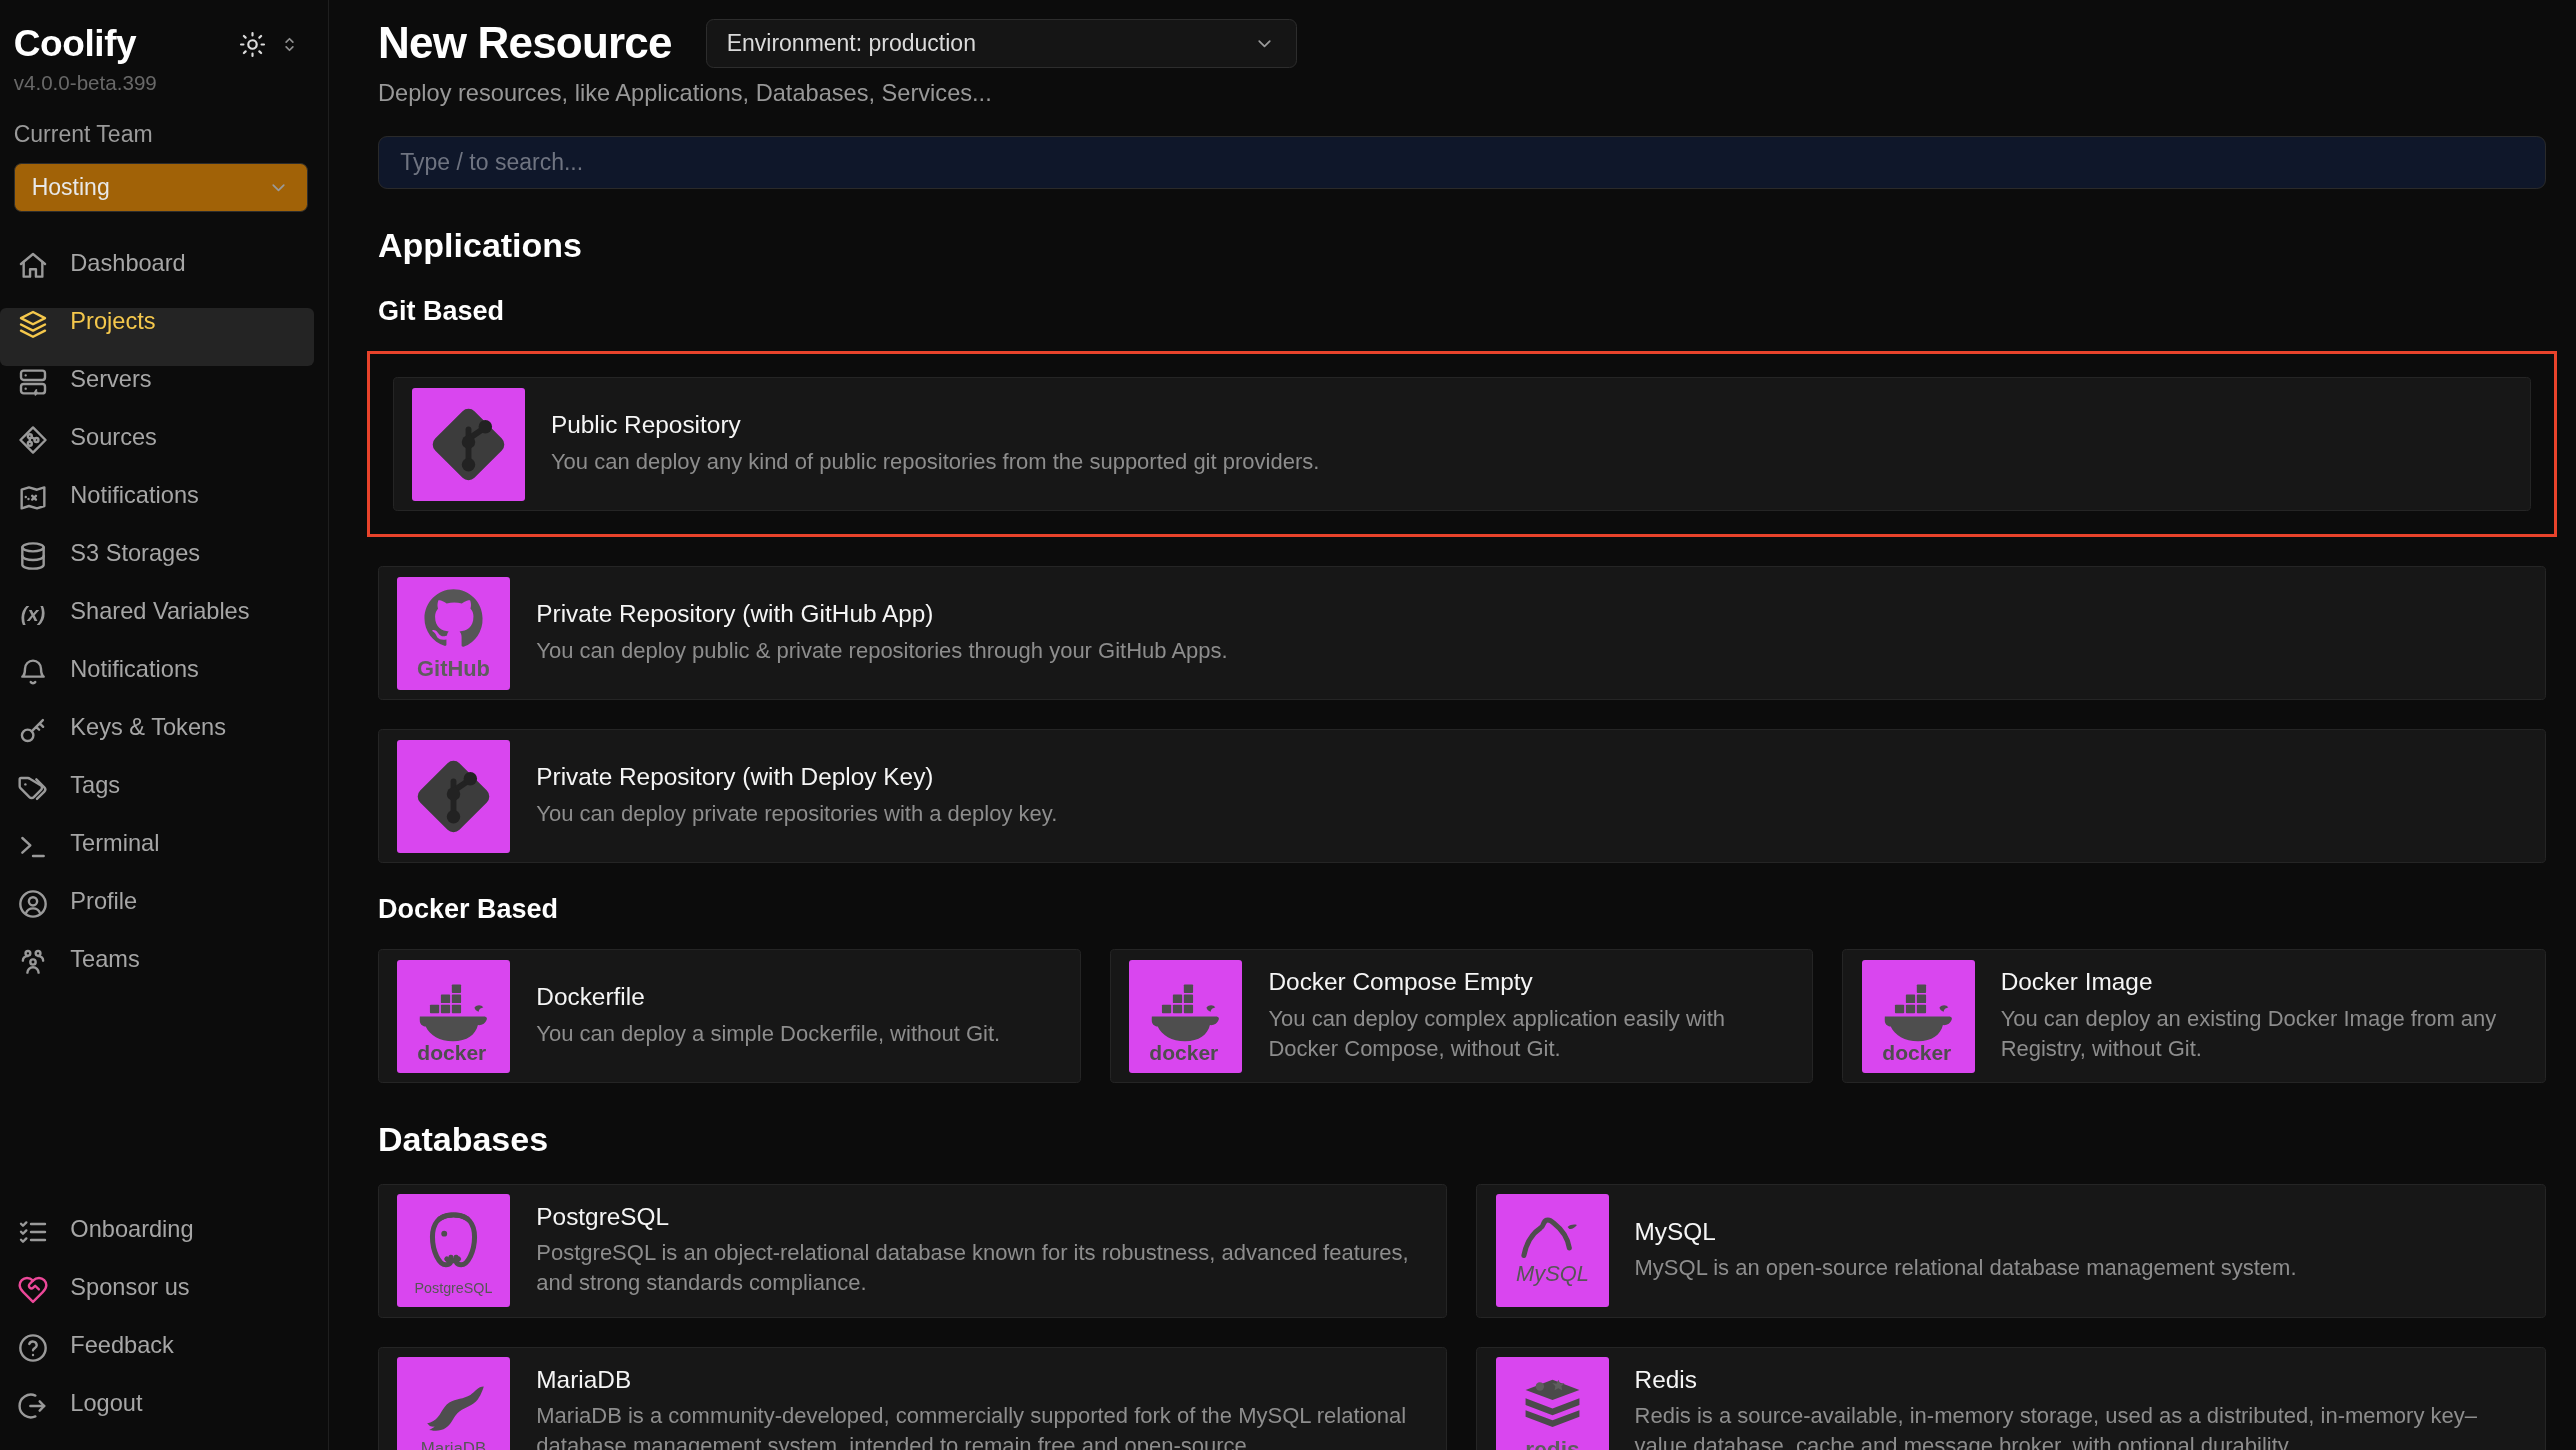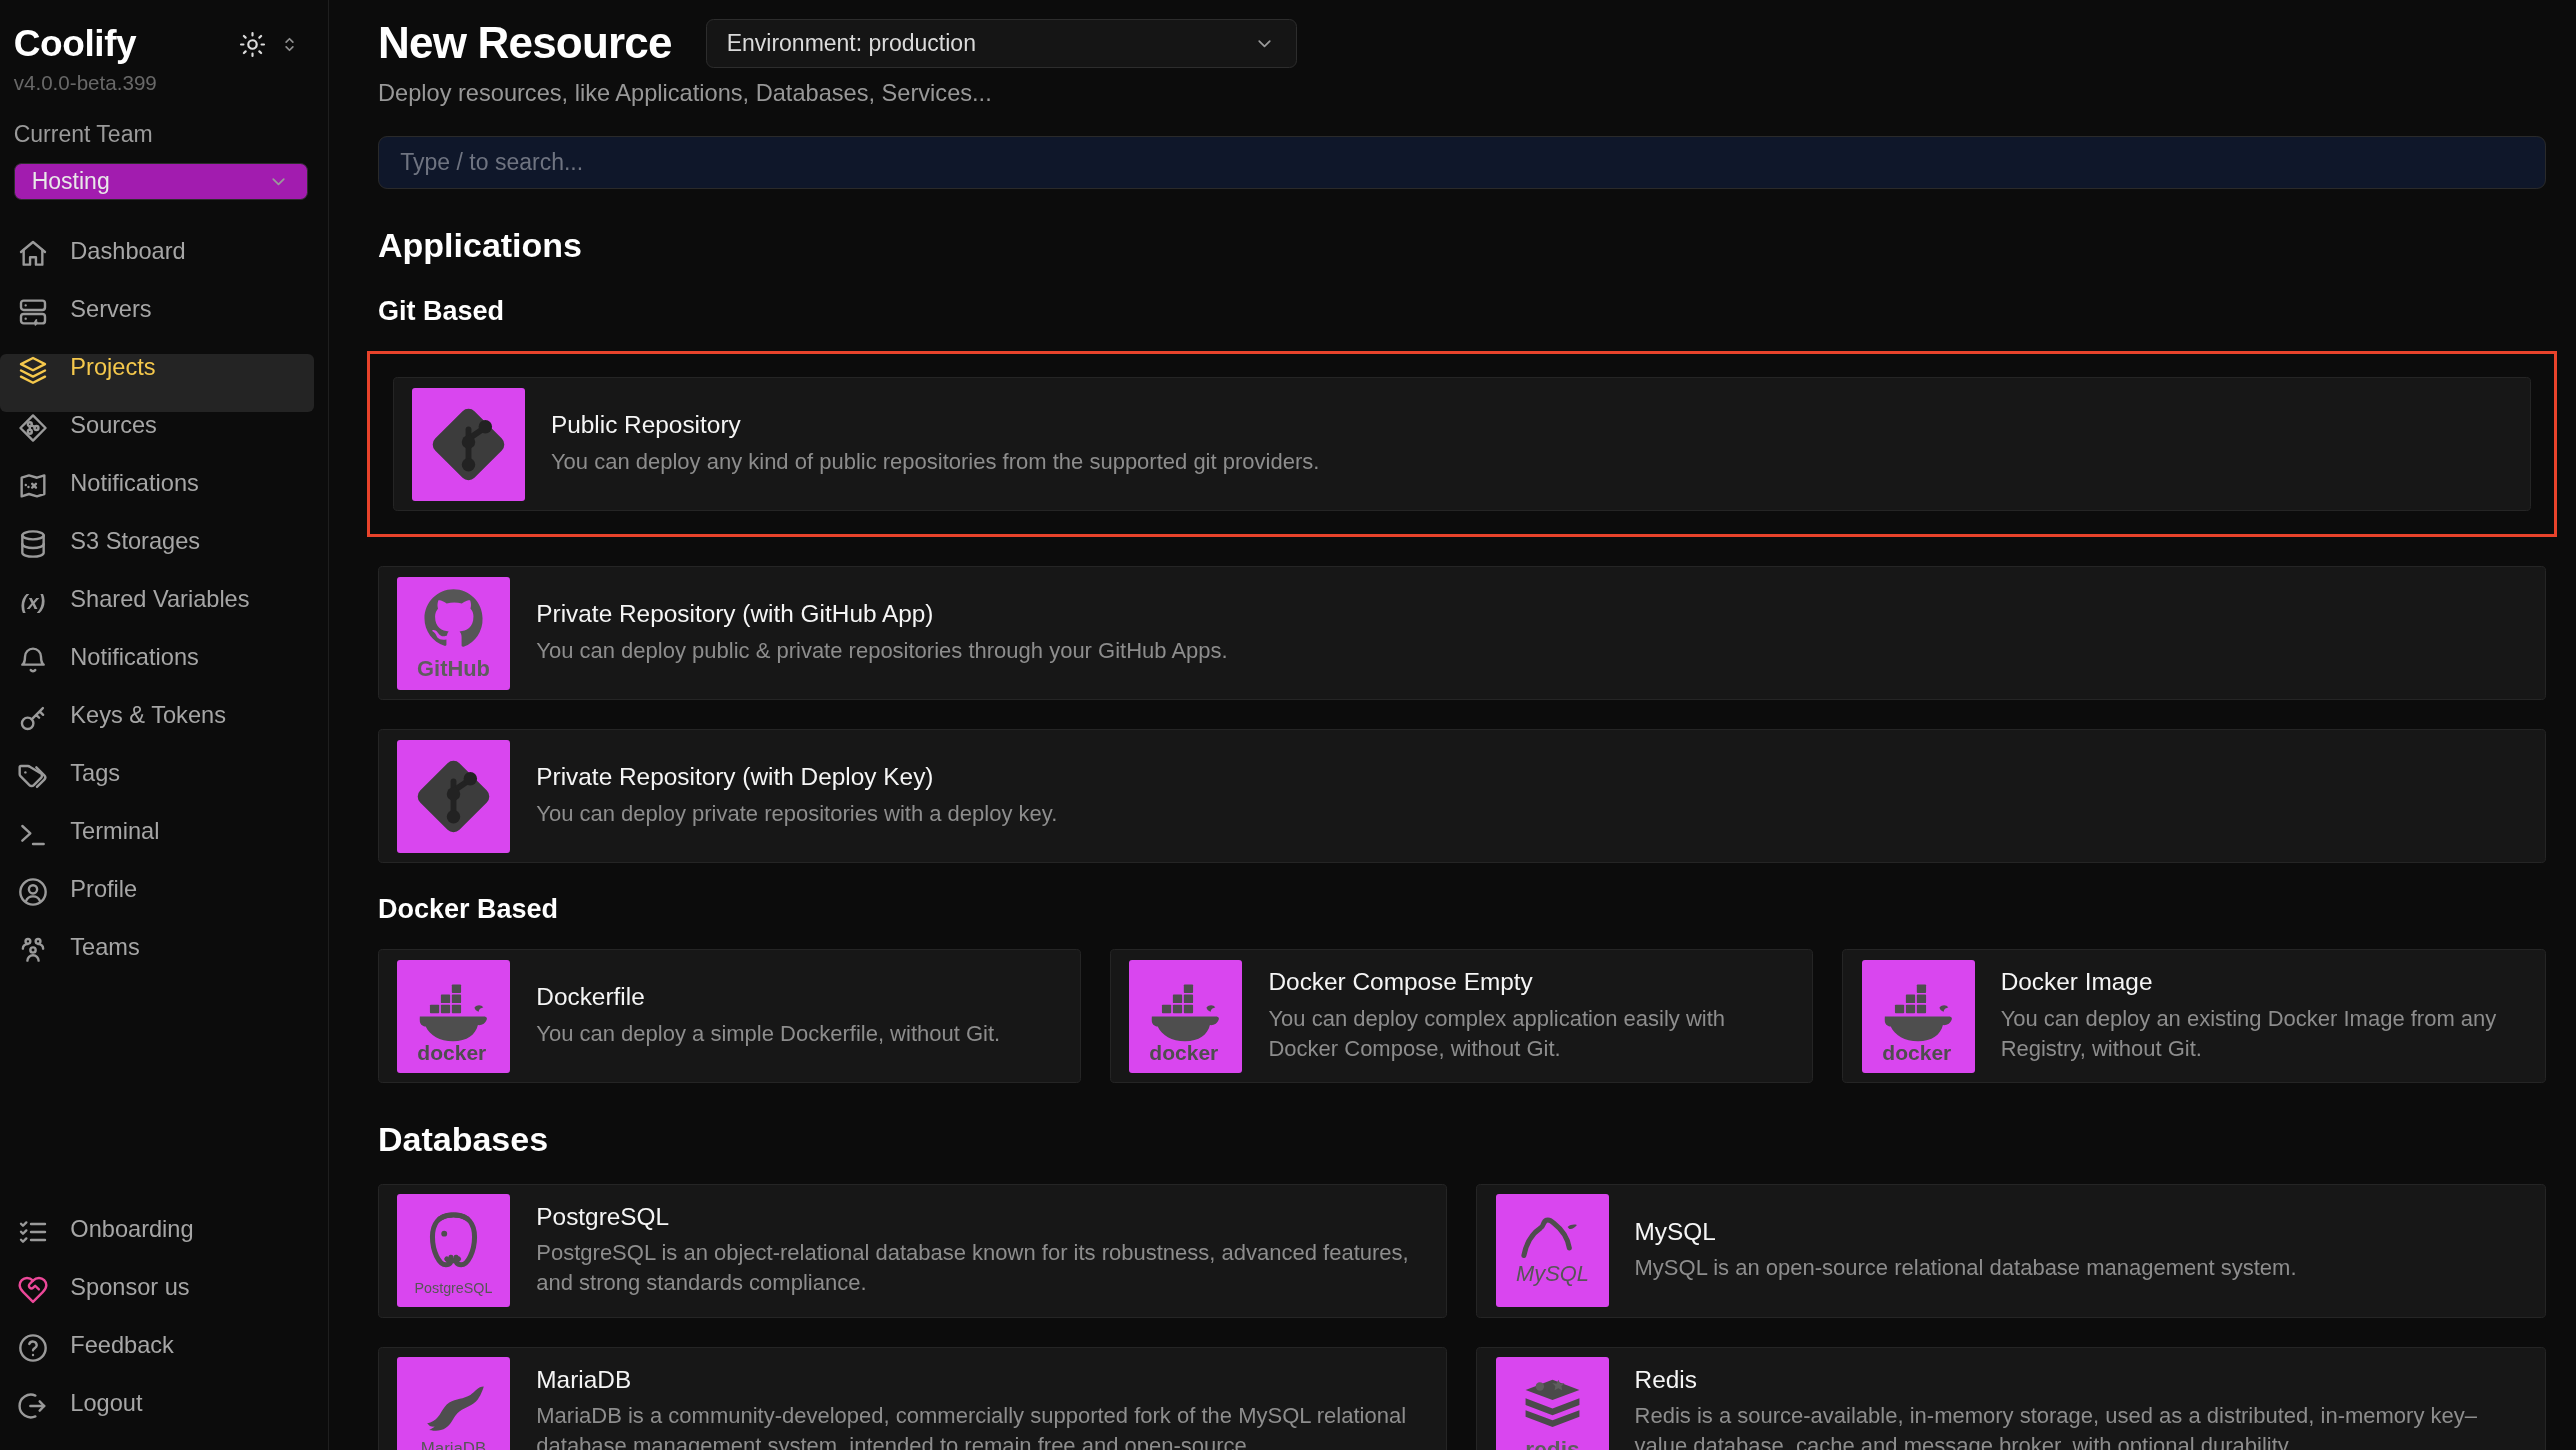--- a/index.html
+++ b/index.html
@@ -15,21 +15,21 @@
   .sidebar { width:329px; flex:none; border-right:1.5px solid #1f1f1f; display:flex; flex-direction:column; }
   .side-top { padding:23px 20px 0 13.7px; }
   .brand-row { display:flex; align-items:center; }
   .brand { font-size:37px; font-weight:700; letter-spacing:-0.4px; flex:1; color:#fff; }
   .icon-btn { width:37px; height:37px; display:flex; align-items:center; justify-content:center; color:#dcdcdc; cursor:pointer; }
   .icon-btn svg { width:29px; height:29px; }
   .icon-btn.chev { color:#8f8f8f; }
   .icon-btn.chev svg { width:23px; height:23px; }
   .version { font-size:20.6px; color:#686868; margin-top:6.1px; }
   .team-label { font-size:23px; color:#9a9a9a; margin-top:26px; }
-  .team-select { margin-top:15.2px; height:37px; border:1.5px solid #2d2d2d; border-radius:7.6px; background:#a21caf;
+  .team-select { margin-top:15.2px; height:49px; border:1.5px solid #2d2d2d; border-radius:7.6px; background:#a16207;
     display:flex; align-items:center; justify-content:space-between; padding:0 17px; font-size:23px; color:#e8e8e8; cursor:pointer; }
   .team-select .sel-chev { width:23px; height:23px; color:#9a9a9a; }
   .nav { margin-top:38px; display:flex; flex-direction:column; }
   .nav-item { height:58px; display:flex; gap:21.3px; padding-left:17px; margin-right:13.7px;
     border-radius:6.1px; font-size:23.6px; color:#a6a6a6; cursor:pointer; white-space:nowrap; }
   .nav-icon { width:32px; height:32px; flex:none; color:#9a9a9a; display:flex; align-items:center; justify-content:center; }
   .nav-icon svg { width:32px; height:32px; }
   .nav-item.active { background:#242424; color:#f5c84c; }
   .nav-item.active .nav-icon { color:#f5c84c; }
   .side-footer { margin-top:auto; padding-bottom:2px; display:flex; flex-direction:column; }
@@ -102,40 +102,40 @@
     <nav class="nav" id="side-nav">
         <div class="nav-item">
           <span class="nav-icon">
             <svg viewBox="0 0 24 24" fill="none" stroke="currentColor" stroke-width="1.8" stroke-linecap="round" stroke-linejoin="round">
               <path d="m3 10.5 9-7.5 9 7.5"></path>
               <path d="M5 9v11h4.8v-5.6h4.4V20H19V9"></path>
             </svg>
           </span>
           <span>Dashboard</span>
         </div>
+        <div class="nav-item active">
+          <span class="nav-icon">
+            <svg viewBox="0 0 24 24" fill="none" stroke="currentColor" stroke-width="1.8" stroke-linecap="round" stroke-linejoin="round">
+              <path d="m12 3 9 4.6-9 4.6L3 7.6z"></path>
+              <path d="m3 12.4 9 4.6 9-4.6"></path>
+              <path d="m3 17 9 4.6 9-4.6"></path>
+            </svg>
+          </span>
+          <span>Projects</span>
+        </div>
         <div class="nav-item">
           <span class="nav-icon">
             <svg viewBox="0 0 24 24" fill="none" stroke="currentColor" stroke-width="1.8" stroke-linecap="round" stroke-linejoin="round">
               <rect x="3" y="3.5" width="18" height="7" rx="2"></rect>
               <rect x="3" y="13.5" width="18" height="7" rx="2"></rect>
               <path d="M6.5 7h.01M6.5 17h.01"></path>
               <path d="m13.8 21.6 1.1-1.8h-1.5l1.1-1.8" stroke-width="1.4"></path>
             </svg>
           </span>
           <span>Servers</span>
-        </div>
-        <div class="nav-item active">
-          <span class="nav-icon">
-            <svg viewBox="0 0 24 24" fill="none" stroke="currentColor" stroke-width="1.8" stroke-linecap="round" stroke-linejoin="round">
-              <path d="m12 3 9 4.6-9 4.6L3 7.6z"></path>
-              <path d="m3 12.4 9 4.6 9-4.6"></path>
-              <path d="m3 17 9 4.6 9-4.6"></path>
-            </svg>
-          </span>
-          <span>Projects</span>
         </div>
         <div class="nav-item">
           <span class="nav-icon">
             <svg viewBox="0 0 24 24" fill="none" stroke="currentColor" stroke-width="1.8" stroke-linecap="round" stroke-linejoin="round">
               <path d="M12 2.6 21.4 12 12 21.4 2.6 12z"></path>
               <circle cx="9.6" cy="9.2" r="1.5"></circle>
               <circle cx="9.6" cy="14.8" r="1.5"></circle>
               <circle cx="14.6" cy="12" r="1.5"></circle>
               <path d="M9.6 10.7v2.6M11 9.9l2.3 1.4"></path>
             </svg>

